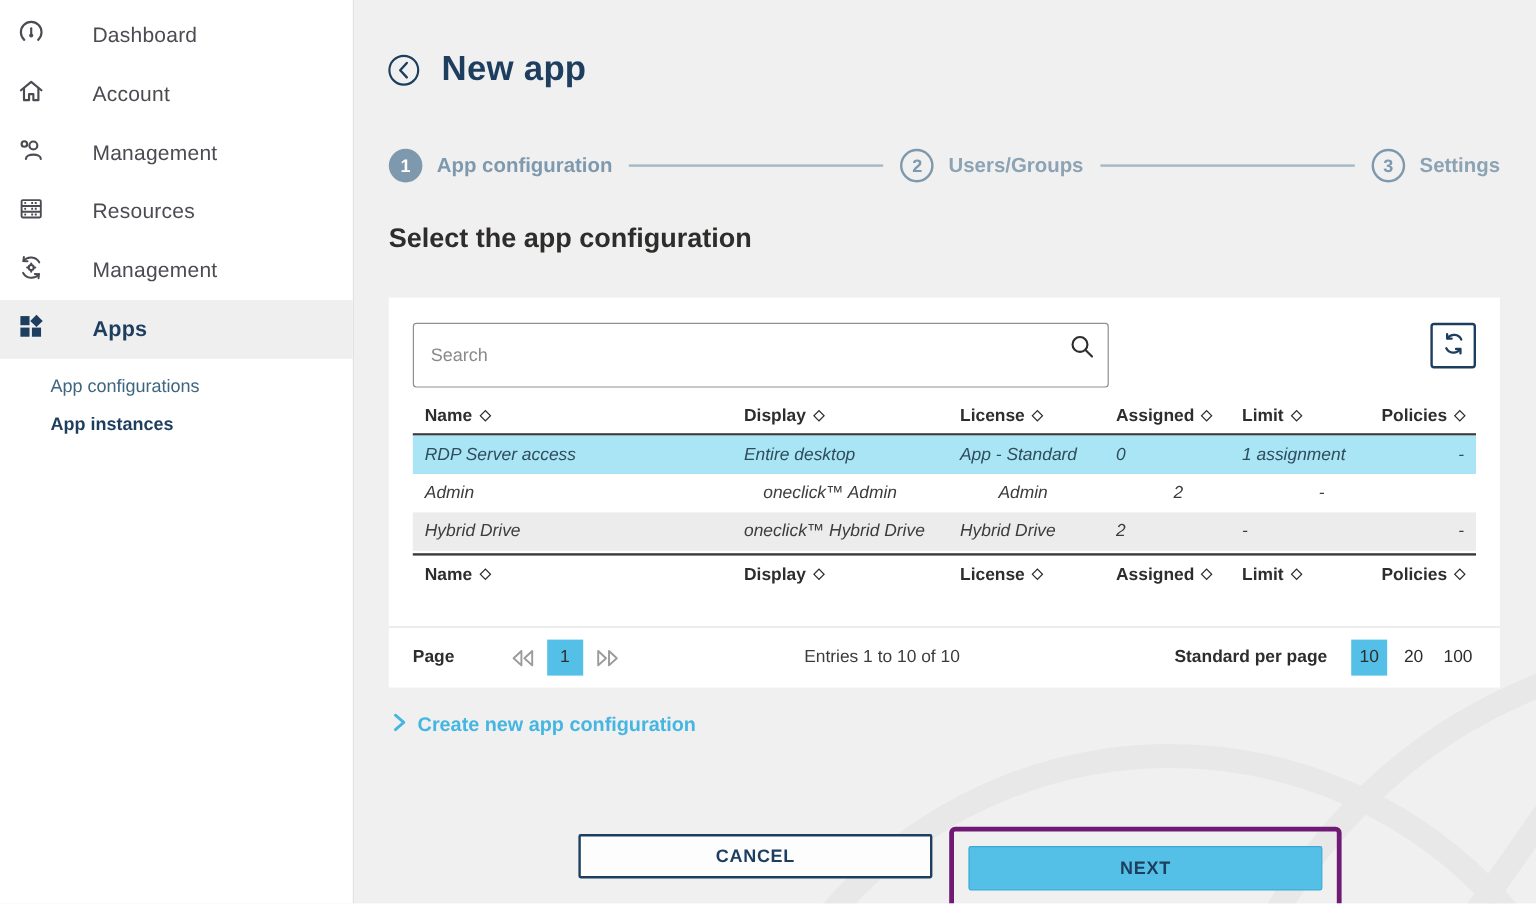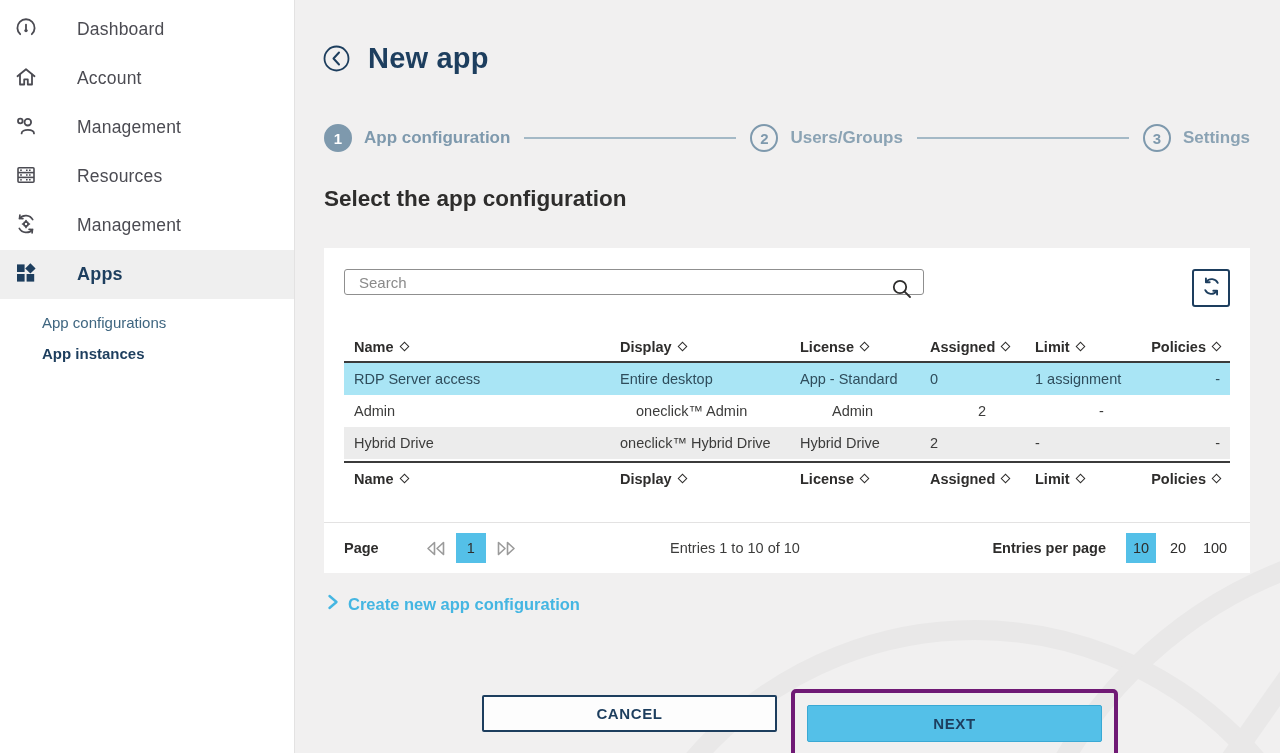--- a/index.html
+++ b/index.html
@@ -47,41 +47,41 @@
   .step.active .step-circle { background:#7e99ad; color:#fff; }
   .step { display:flex; align-items:center; gap:12px; }
   .step-label { font-size:17px; font-weight:bold; color:#8ba3b4; white-space:nowrap; }
   .step.active .step-label { color:#7e99ad; }
   .step-line { flex:1 1 auto; height:2px; background:#a4b9c6; margin:0 14px; }
   .section-title { position:absolute; left:29px; top:186px; font-size:22.5px; font-weight:bold;
                    color:#2e2d2c; z-index:2; }
   
   .card { position:absolute; left:29px; top:248px; width:926px; height:325px; background:#fff; z-index:2; }
   .search-input {
-    position:absolute; left:20px; top:21px; width:580px; height:26px;
+    position:absolute; left:20px; top:21px; width:580px; height:54px;
     border:1px solid #8f8f8f; border-radius:3px; background:#fff;
     font-family:"Liberation Sans", sans-serif; font-size:15px; color:#3c3c3b;
     padding:0 40px 0 14px; outline:none;
   }
   .search-input::placeholder { color:#8a8a8a; }
   .search-icon { position:absolute; left:566px; top:29px; pointer-events:none; }
   .refresh-btn {
     position:absolute; right:20px; top:21px; width:38px; height:38px;
     border:2px solid #1d3e5e; border-radius:3px; background:#fff; cursor:pointer;
     display:flex; align-items:center; justify-content:center;
   }
   .tgrid { position:absolute; left:20px; width:886px; display:grid;
            grid-template-columns:266px 180px 130px 105px 115px 90px; align-items:center; }
   .thead { top:84px; height:31px; border-bottom:2px solid #3b3b3b; }
   .th { font-size:14.5px; font-weight:bold; color:#2e2d2c; padding-left:10px;
         display:flex; align-items:center; cursor:pointer; }
   .th.right { justify-content:flex-end; padding-right:10px; padding-left:0; }
   .sort-diamond { width:7px; height:7px; border:1.3px solid #2e2d2c; transform:rotate(45deg);
                   display:inline-block; margin-left:7px; flex:0 0 auto; }
-  .trow { height:32px; cursor:pointer; }
+  .trow { height:32px; cursor:pointer;font-style:italic; }
   .trow .td { font-size:14.5px; color:#3c3c3b; padding-left:10px; white-space:nowrap;
               overflow:hidden; }
   .trow .td.right { text-align:right; padding-right:10px; padding-left:0; }
   .row-0 { top:115px; background:#a9e5f5; }
   .row-0 .td { color:#2f4d5c; }
   .row-1 { top:147px; background:#fff;gap:16px; }
   .row-2 { top:179px; background:#ececec; }
   .tfoot { top:213px; height:33px; border-top:2px solid #3b3b3b; }
   .pag-divider { position:absolute; left:0; top:274px; width:926px; height:1px; background:#e3e2e2; }
   .pag-row { position:absolute; left:20px; top:283px; width:886px; height:34px;
@@ -355,21 +355,21 @@
           <span class="pg-box sel">1</span>
           <span class="pg-chev">
             <svg width="22" height="17" viewBox="0 0 22 17" fill="none" stroke="#9b9b9b" stroke-width="1.6" stroke-linejoin="round">
               <polygon points="3.5,2.5 10,8.5 3.5,14.5"></polygon>
                 <polygon points="12.5,2.5 19,8.5 12.5,14.5"></polygon>
             </svg>
           </span>
         </span>
         <span class="entries-text">Entries 1 to 10 of 10</span>
         <span class="per-page">
-          <span class="pag-label">Entries per page</span>
+          <span class="pag-label">Standard per page</span>
           <span class="pg-box sel">10</span>
           <span class="pg-box">20</span>
           <span class="pg-box">100</span>
         </span>
       </div>
     </div>
 
     <div class="create-link">
       <span>
         <svg width="14" height="20" viewBox="0 0 14 20" fill="none" stroke="#45b6e2" stroke-width="2.4" stroke-linecap="round" stroke-linejoin="round">

